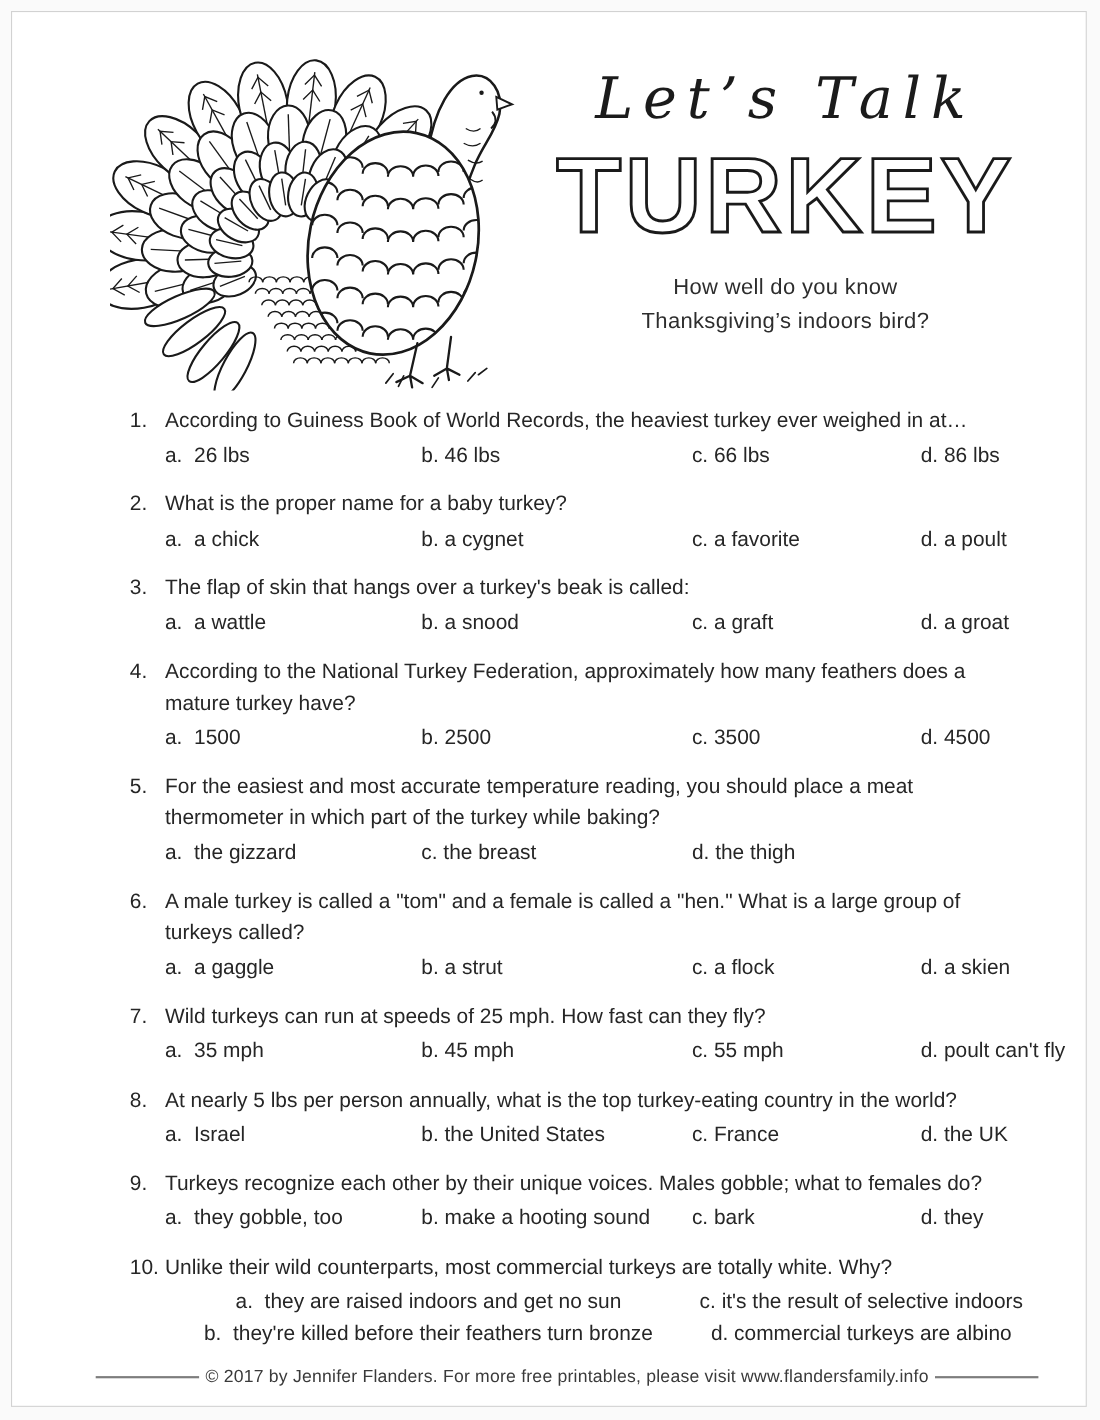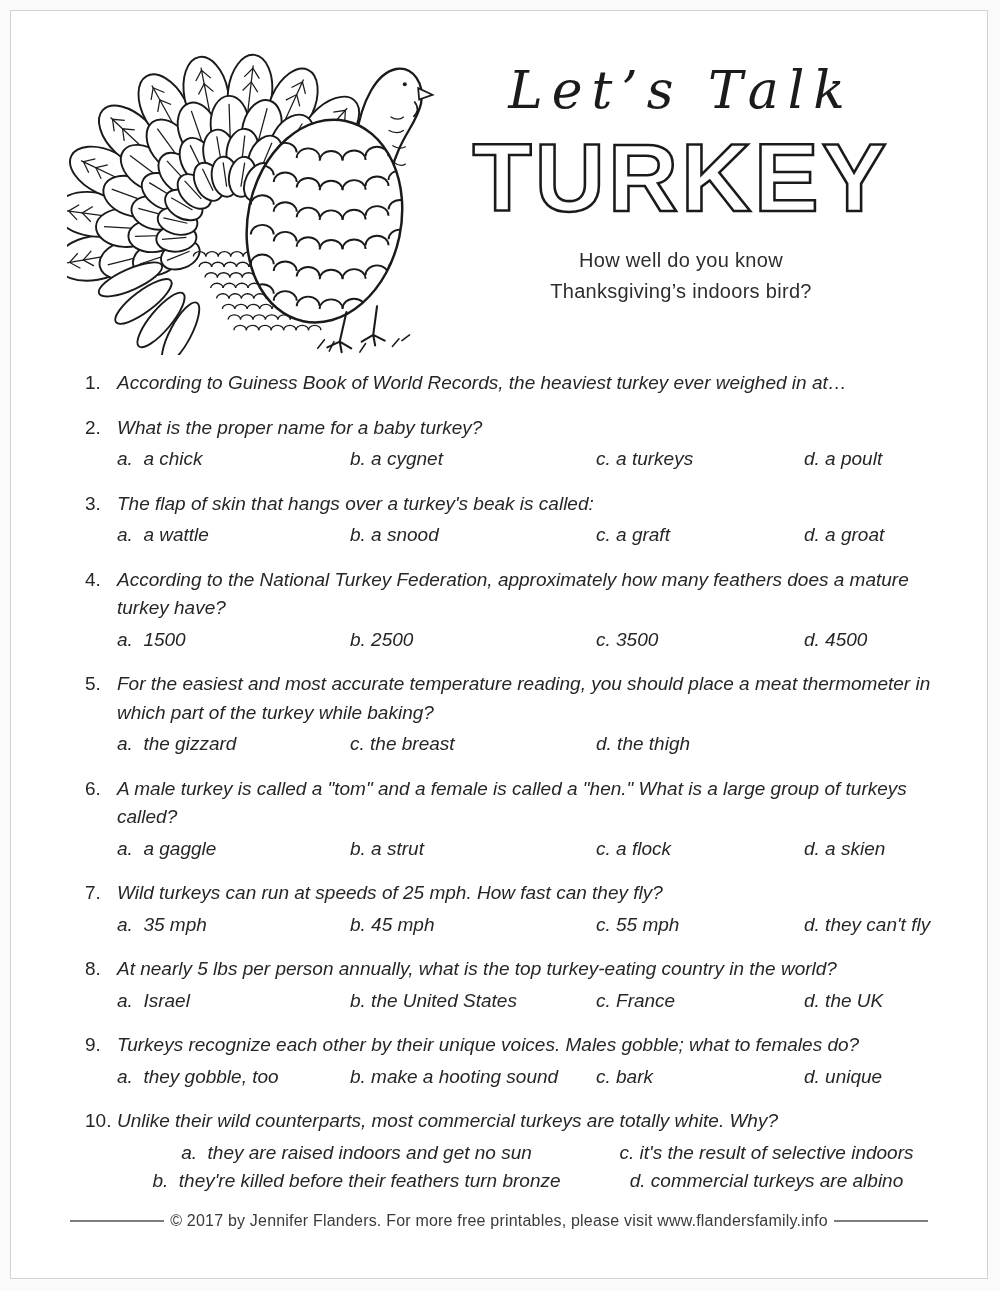--- a/index.html
+++ b/index.html
@@ -5,41 +5,42 @@
   * { margin:0; padding:0; box-sizing:border-box; }
   html,body { width:1000px; background:#fafafa; font-family:"Liberation Sans", sans-serif; }
   .page {
     position:relative;
     margin:10px;
     width:978px;
     min-height:1269px;
     background:#ffffff;
     border:1px solid #d2d2d2;
     overflow:hidden;
+    padding-left:33px;
   }
   
   .header { position:relative; height:340px; }
   .turkey-wrap { position:absolute; left:56px; top:14px; width:380px; height:330px; }
   .turkey-wrap svg { width:100%; height:100%; }
   .titles { position:absolute; left:424px; top:50px; width:492px; text-align:center; color:#1b1b1b; }
   .script-title {
     font-family:"DejaVu Serif", serif;
     font-style:italic;
     font-size:52px;
     letter-spacing:9px;
     line-height:1.15;
     color:#1b1b1b;
   }
   .main-title-svg { width:480px; height:104px; margin-top:4px; }
   .subtitle { font-size:20px; line-height:1.55; color:#2d2d2d; margin-top:12px; letter-spacing:0.3px; }
   
   .quiz { padding:18px 50px 0 74px; font-size:19px; color:#262626; }
   .question { display:flex; margin-bottom:16px; }
   .qnum { flex:0 0 32px; line-height:1.5; }
-  .qbody { flex:1; min-width:0;font-style:italic; }
+  .qbody { flex:1; min-width:0; }
   .qtext { line-height:1.5; }
   .options {
     display:grid;
     grid-template-columns:233px 246px 208px 1fr;
     margin-top:3px;
     line-height:1.5;
     white-space:pre;
   }
   .options.two-col { grid-template-columns:479px 1fr;text-align:center; }
   
@@ -404,31 +405,37 @@
       </div>
     </div>
   </div>
 
   <div class="quiz">
 
     <div class="question">
       <div class="qnum">1.</div>
       <div class="qbody">
         <div class="qtext">According to Guiness Book of World Records, the heaviest turkey ever weighed in at…</div>
+        <div class="options">
+          <span>a.  26 lbs</span>
+          <span>b. 46 lbs</span>
+          <span>c. 66 lbs</span>
+          <span>d. 86 lbs</span>
+        </div>
       </div>
     </div>
 
     <div class="question">
       <div class="qnum">2.</div>
       <div class="qbody">
         <div class="qtext">What is the proper name for a baby turkey?</div>
         <div class="options">
           <span>a.  a chick</span>
           <span>b. a cygnet</span>
-          <span>c. a turkeys</span>
+          <span>c. a favorite</span>
           <span>d. a poult</span>
         </div>
       </div>
     </div>
 
     <div class="question">
       <div class="qnum">3.</div>
       <div class="qbody">
         <div class="qtext">The flap of skin that hangs over a turkey's beak is called:</div>
         <div class="options">
@@ -479,21 +486,21 @@
     </div>
 
     <div class="question">
       <div class="qnum">7.</div>
       <div class="qbody">
         <div class="qtext">Wild turkeys can run at speeds of 25 mph. How fast can they fly?</div>
         <div class="options">
           <span>a.  35 mph</span>
           <span>b. 45 mph</span>
           <span>c. 55 mph</span>
-          <span>d. they can't fly</span>
+          <span>d. poult can't fly</span>
         </div>
       </div>
     </div>
 
     <div class="question">
       <div class="qnum">8.</div>
       <div class="qbody">
         <div class="qtext">At nearly 5 lbs per person annually, what is the top turkey-eating country in the world?</div>
         <div class="options">
           <span>a.  Israel</span>
@@ -505,21 +512,21 @@
     </div>
 
     <div class="question">
       <div class="qnum">9.</div>
       <div class="qbody">
         <div class="qtext">Turkeys recognize each other by their unique voices. Males gobble; what to females do?</div>
         <div class="options">
           <span>a.  they gobble, too</span>
           <span>b. make a hooting sound</span>
           <span>c. bark</span>
-          <span>d. unique</span>
+          <span>d. they</span>
         </div>
       </div>
     </div>
 
     <div class="question">
       <div class="qnum">10.</div>
       <div class="qbody">
         <div class="qtext">Unlike their wild counterparts, most commercial turkeys are totally white. Why?</div>
         <div class="options two-col">
           <span>a.  they are raised indoors and get no sun</span>

